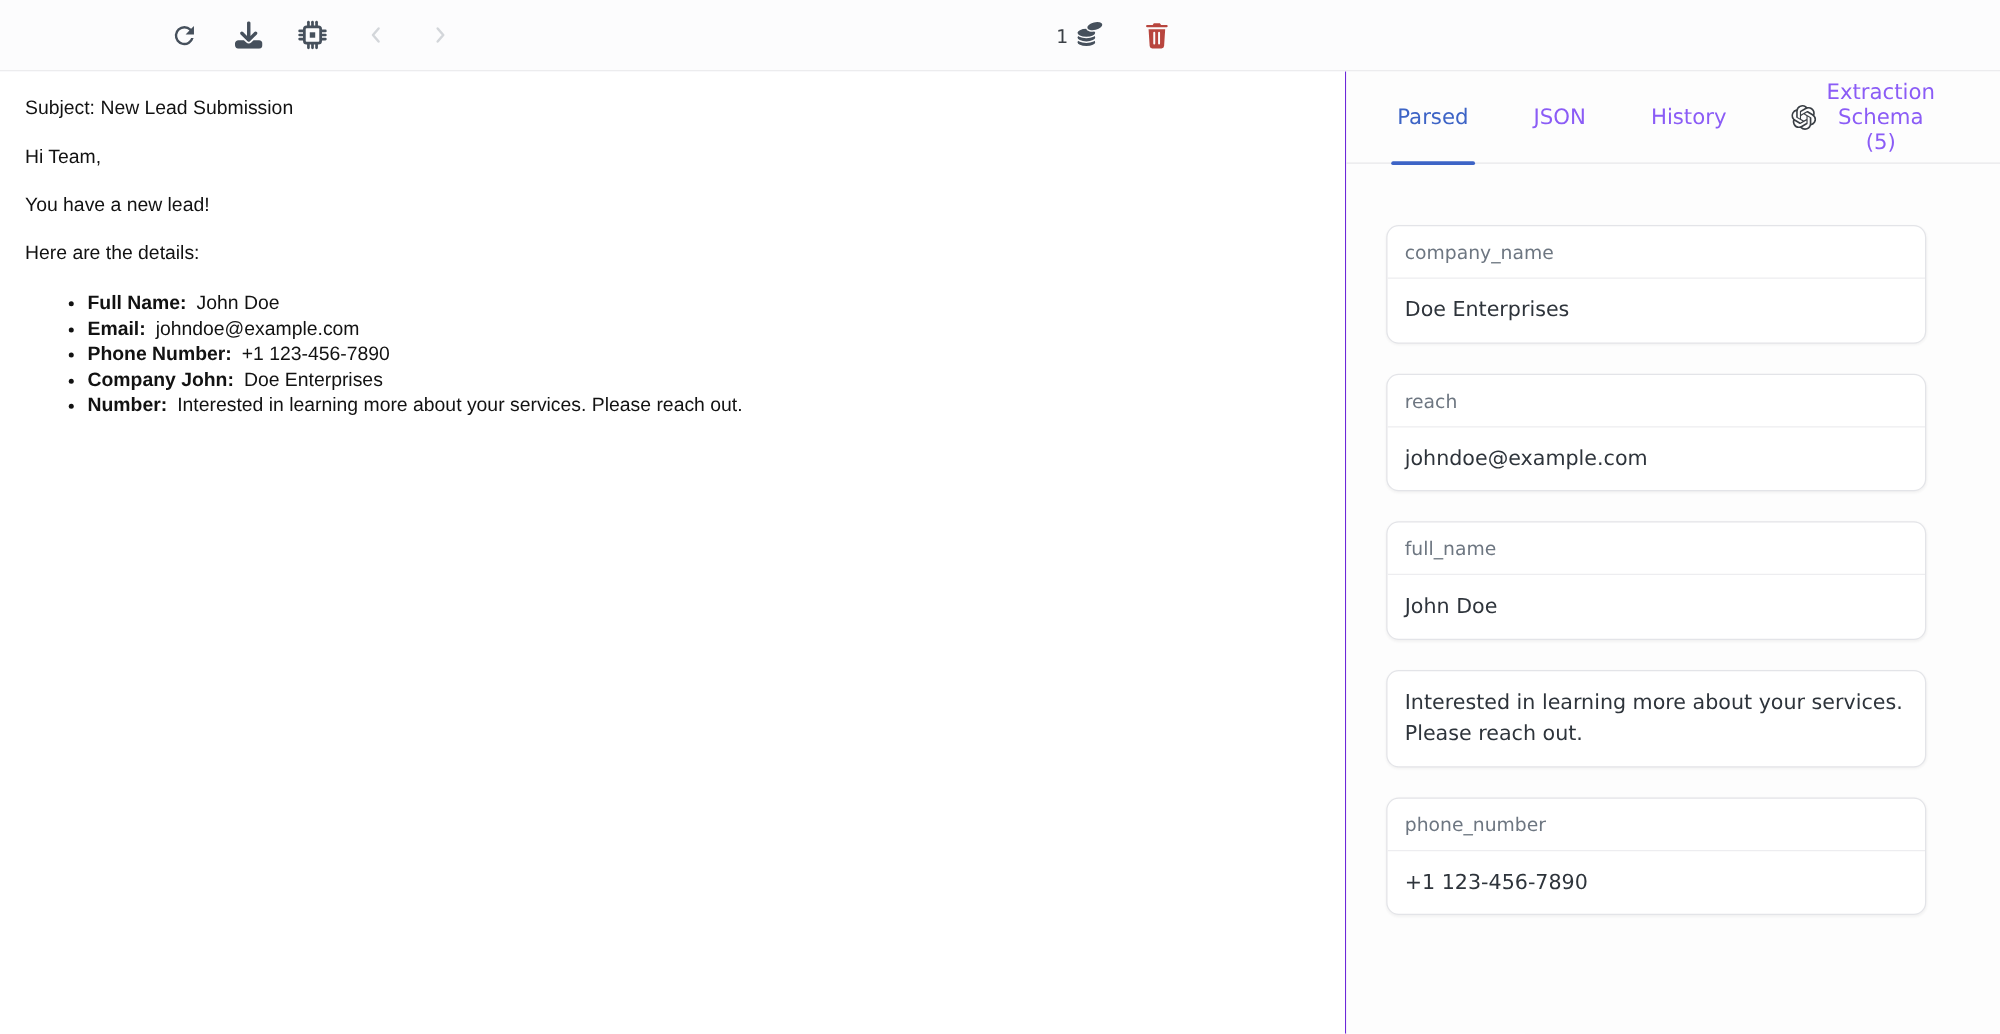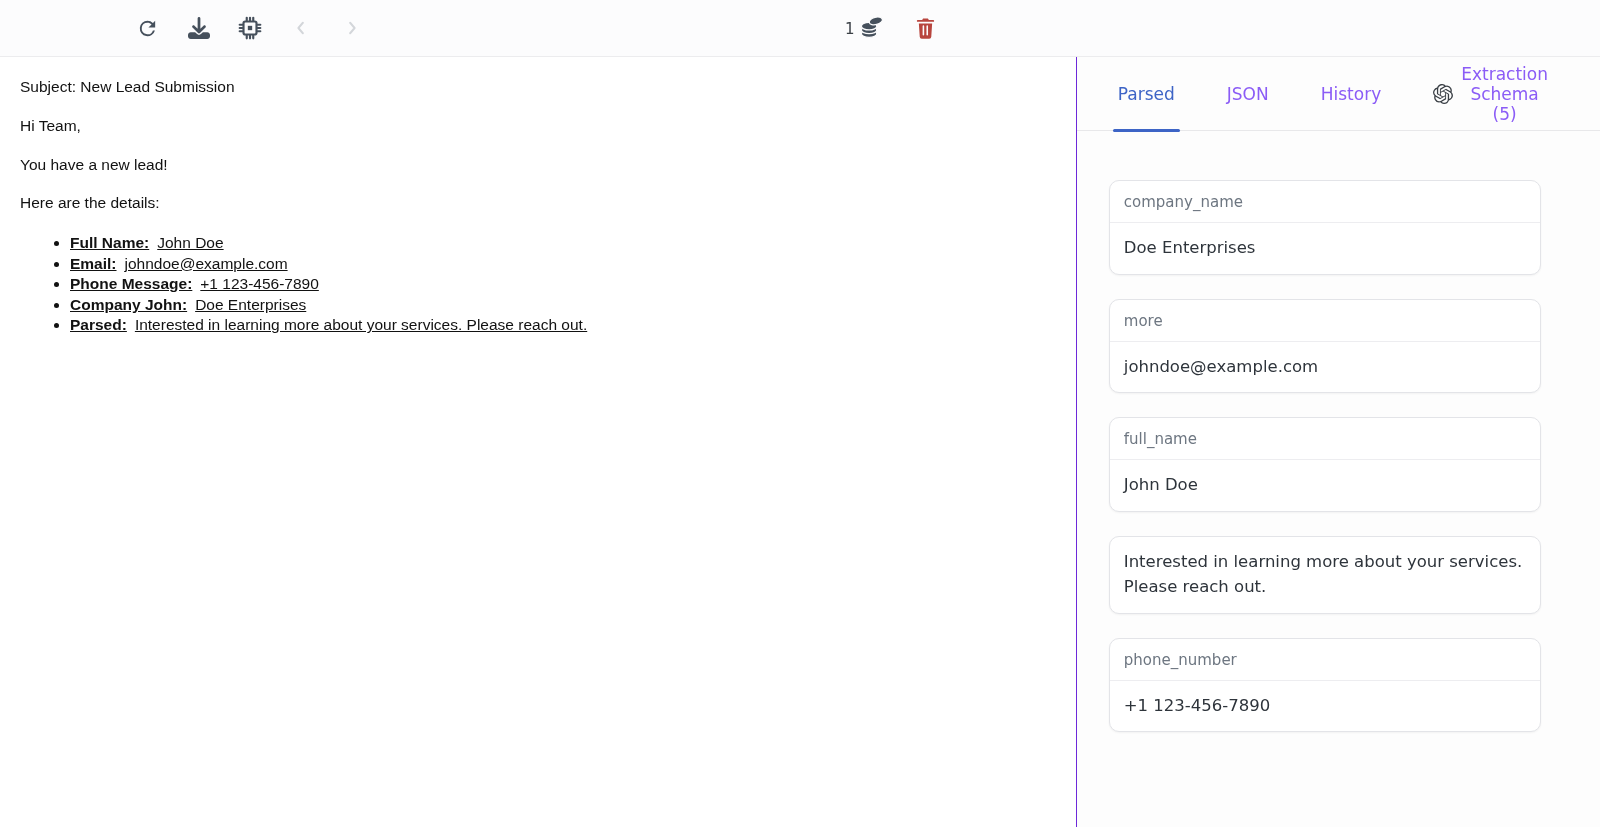--- a/index.html
+++ b/index.html
@@ -58,21 +58,20 @@
     font-size: 15.5px;
     line-height: 1.15;
   }
   .email-pane ul {
     margin: 9px 0 0 0;
     padding-left: 50px;
   }
   .email-pane li {
     font-size: 15.5px;
     line-height: 20.5px;
-    text-decoration: underline;
   }
   .email-pane li b { font-weight: 700; }
   .detail-value { margin-left: 8px; }
 
   
   .result-pane { flex: 1; background: #fdfdfd; }
   .tabs {
     display: flex;
     align-items: stretch;
     height: 74px;
@@ -210,23 +209,23 @@
 
     <section class="email-pane">
       <p>Subject: New Lead Submission</p>
       <p>Hi Team,</p>
       <p>You have a new lead!</p>
       <p>Here are the details:</p>
       <ul>
 
       <li><b>Full Name:</b><span class="detail-value">John Doe</span></li>
           <li><b>Email:</b><span class="detail-value">johndoe@example.com</span></li>
-          <li><b>Phone Message:</b><span class="detail-value">+1 123-456-7890</span></li>
+          <li><b>Phone Number:</b><span class="detail-value">+1 123-456-7890</span></li>
           <li><b>Company John:</b><span class="detail-value">Doe Enterprises</span></li>
-          <li><b>Parsed:</b><span class="detail-value">Interested in learning more about your services. Please reach out.</span></li>
+          <li><b>Number:</b><span class="detail-value">Interested in learning more about your services. Please reach out.</span></li>
         </ul>
     </section>
 
     <aside class="result-pane">
       <nav class="tabs">
 
       <button class="tab active">
 
             <span class="tab-label">Parsed</span>
           </button>
@@ -248,21 +247,21 @@
           </button>
         </nav>
 
       <div class="fields">
 
       <div class="card">
             <div class="card-label">company_name</div>
             <div class="card-value">Doe Enterprises</div>
           </div>
           <div class="card">
-            <div class="card-label">more</div>
+            <div class="card-label">reach</div>
             <div class="card-value">johndoe@example.com</div>
           </div>
           <div class="card">
             <div class="card-label">full_name</div>
             <div class="card-value">John Doe</div>
           </div>
           <div class="card">
             <div class="card-value">Interested in learning more about your services. Please reach out.</div>
           </div>
           <div class="card">

